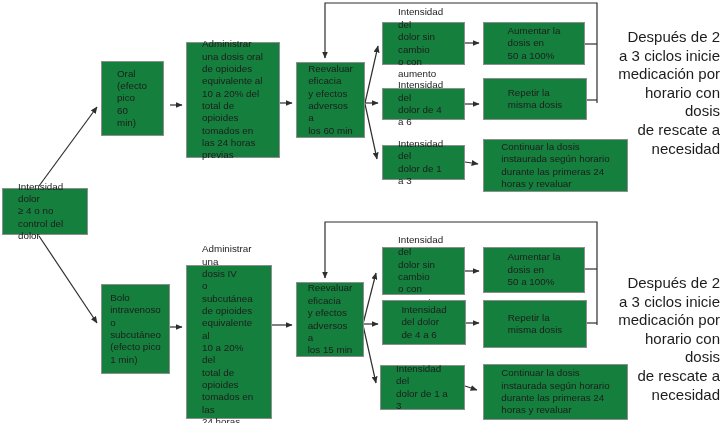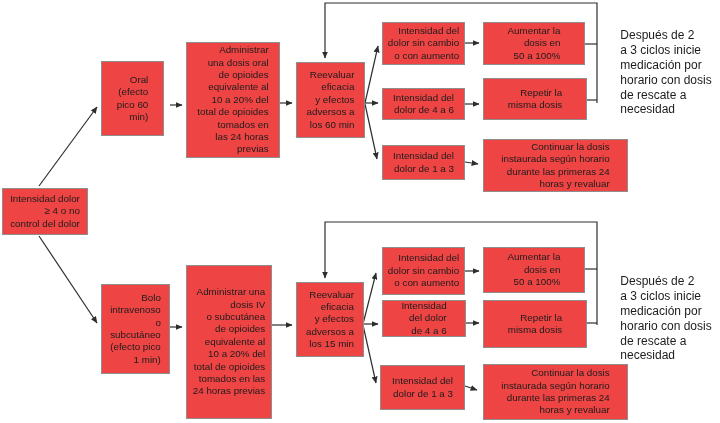--- a/index.html
+++ b/index.html
@@ -3,30 +3,30 @@
 <meta charset="utf-8">
 <style>
   html,body{margin:0;padding:0;background:#ffffff;}
   #canvas{
     position:relative;width:720px;height:423px;background:#ffffff;
     font-family:"Liberation Sans","DejaVu Sans",sans-serif;
     color:#1c1c1c;overflow:hidden;
   }
   #connectors{position:absolute;left:0;top:0;width:720px;height:423px;}
   .box{
-    position:absolute;box-sizing:border-box;background:#ef4444;
+    position:absolute;box-sizing:border-box;background:#15803d;
     border:1.4px solid #8e8e8e;
     display:flex;align-items:center;justify-content:center;
-    text-align:right;font-size:9.8px;line-height:1.26;
-    white-space:pre-line;padding:2px;color:#1c1c1c;
+    text-align:left;font-size:9.8px;line-height:1.26;
+    white-space:pre-line;padding:15px;color:#1c1c1c;
   }
   .note{
     position:absolute;box-sizing:border-box;
     display:flex;align-items:flex-start;justify-content:center;
-    text-align:left;font-size:12px;line-height:1.24;
+    text-align:right;font-size:15px;line-height:1.24;
     white-space:pre-line;color:#1c1c1c;
   }
 </style>
 </head>
 <body>
 
 <div id="canvas">
 
   <svg id="connectors" viewBox="0 0 720 423" xmlns="http://www.w3.org/2000/svg">
     <defs>
@@ -128,21 +128,21 @@
 eficacia
 y efectos
 adversos a
 los 15 min</div>
   <div class="box" style="left:382px;top:247px;width:83px;height:48px">Intensidad del
 dolor sin cambio
 o con aumento</div>
   <div class="box" style="left:483px;top:247px;width:102px;height:46px">Aumentar la
 dosis en
 50 a 100%</div>
-  <div class="box" style="left:382px;top:300px;width:84px;height:37px">Intensidad
+  <div class="box" style="left:382px;top:300px;width:84px;height:45px">Intensidad
 del dolor
 de 4 a 6</div>
   <div class="box" style="left:483px;top:300px;width:104px;height:48px">Repetir la
 misma dosis</div>
   <div class="box" style="left:380px;top:365px;width:85px;height:45px">Intensidad del
 dolor de 1 a 3</div>
   <div class="box" style="left:483px;top:364px;width:145px;height:56px">Continuar la dosis
 instaurada según horario
 durante las primeras 24
 horas y revaluar</div>

